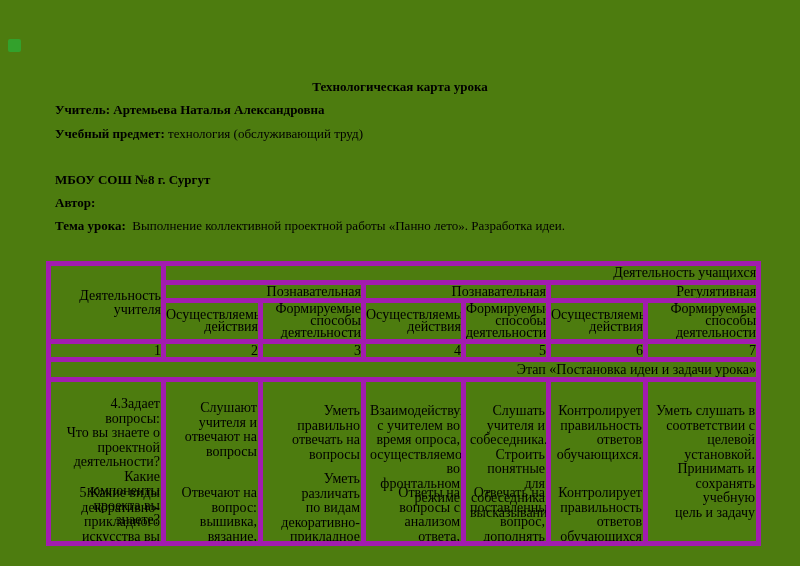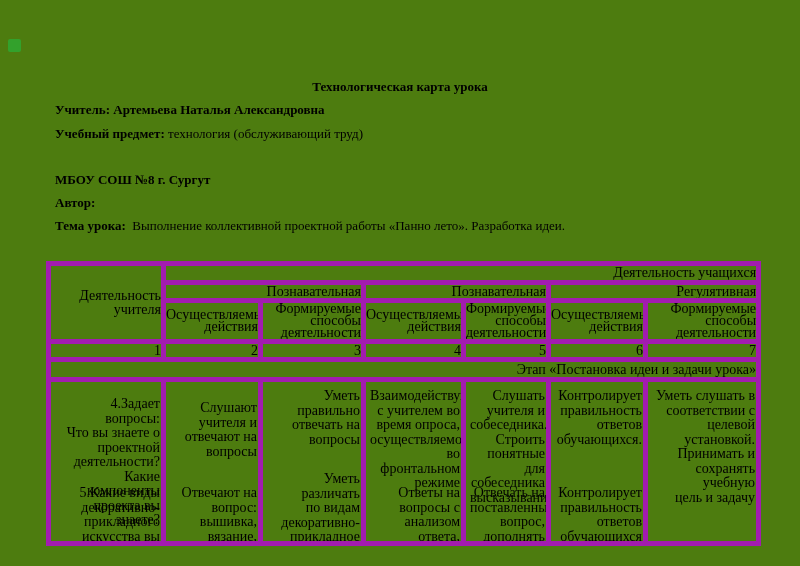--- a/index.html
+++ b/index.html
@@ -25,21 +25,21 @@
               vertical-align:middle;padding:0;overflow:hidden;}
   td.h1{height:14px;line-height:14px;}
   td.h2{height:13px;line-height:13px;}
   td.h3{height:35px;line-height:12px;white-space:pre-line;vertical-align:middle;}
   td.hn{height:13px;line-height:13px;}
   td.stage{height:15px;line-height:15px;}
   td.teacher{line-height:14px;white-space:pre-line;}
   td.body{height:159px;vertical-align:top;text-align:left;}
   td.body .cell{position:relative;height:159px;overflow:hidden;}
   .p1,.p2{white-space:pre-line;line-height:14.5px;padding-left:4px;padding-right:1px;}
-  .p1.pt7{padding-top:7px;}
+  .p1.pt7{padding-top:7px;margin-top:15px;}
   .p1.pt15{padding-top:15px;}
   .p1.pt19{padding-top:19px;}
   .p2{position:absolute;left:0;right:0;}
   .p2.t104{top:104px;}
   .p2.t90{top:90px;}
 </style>
 </head>
 <body>
 
 <div class="page">

